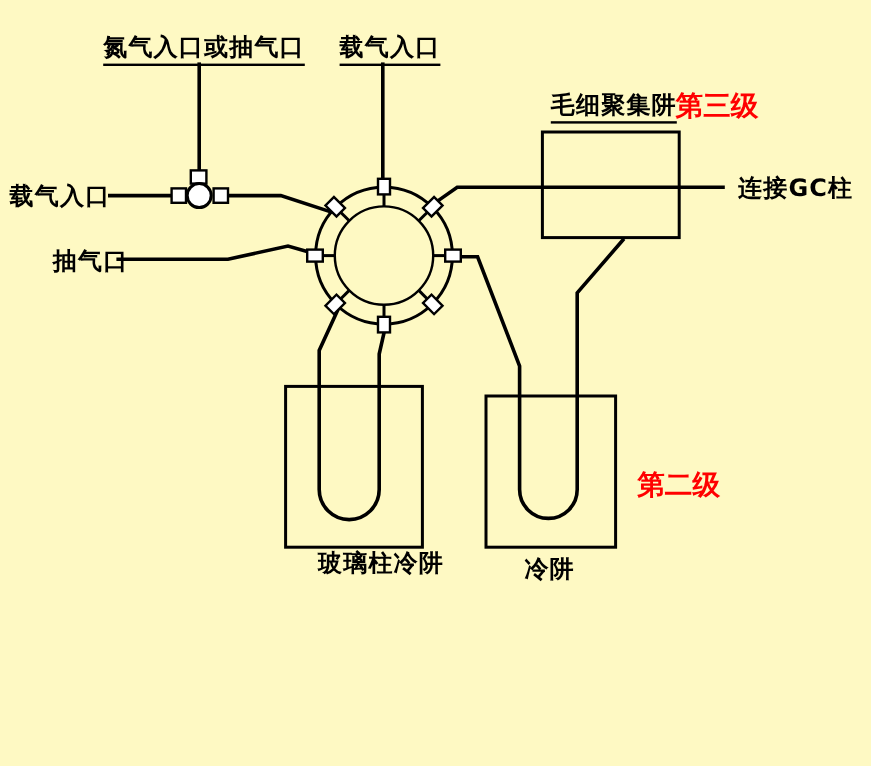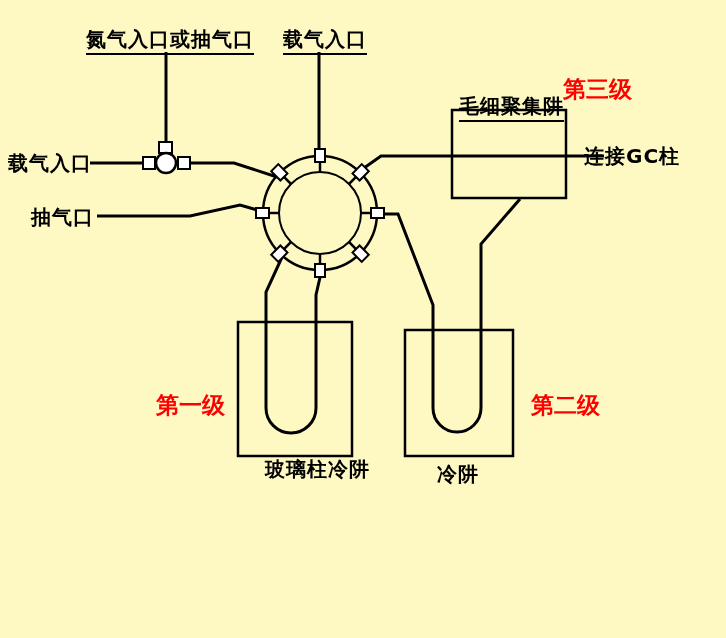--- a/index.html
+++ b/index.html
@@ -113,30 +113,29 @@
         <rect x="371" y="208" width="13" height="10"></rect>
     </g>
   </svg>
 
   <div class="dlabel underlined" style="left:86px;  top:27px;">氮气入口或抽气口</div>
 
   <div class="dlabel underlined" style="left:283px; top:27px;">载气入口</div>
 
   <div class="dlabel" style="left:8px; top:151px;">载气入口</div>
 
-  <div class="dlabel" style="left:31px; top:205px;">抽气口</div>
+  <div class="dlabel" style="left:44px; top:205px;">抽气口</div>
 
-  <div class="dlabel underlined" style="left:459px; top:94px;">毛细聚集阱</div>
+  <div class="dlabel underlined" style="left:459px; top:75px;">毛细聚集阱</div>
 
-  <div class="dlabel" style="left:584px; top:144px;">连接GC柱</div>
+  <div class="dlabel" style="left:615px; top:144px;">连接GC柱</div>
 
   <div class="dlabel" style="left:253px; top:457px;margin-left:12px;">玻璃柱冷阱</div>
 
   <div class="dlabel" style="left:437px; top:462px;">冷阱</div>
 
-  <div class="stage-label" style="left:156px; top:392px; color:#ff0000;">第一级</div>
 
   <div class="stage-label" style="left:531px; top:392px; color:#ff0000;">第二级</div>
 
   <div class="stage-label" style="left:563px; top:76px; color:#ff0000;">第三级</div>
 
 
 </div>
 
 </body></html>

